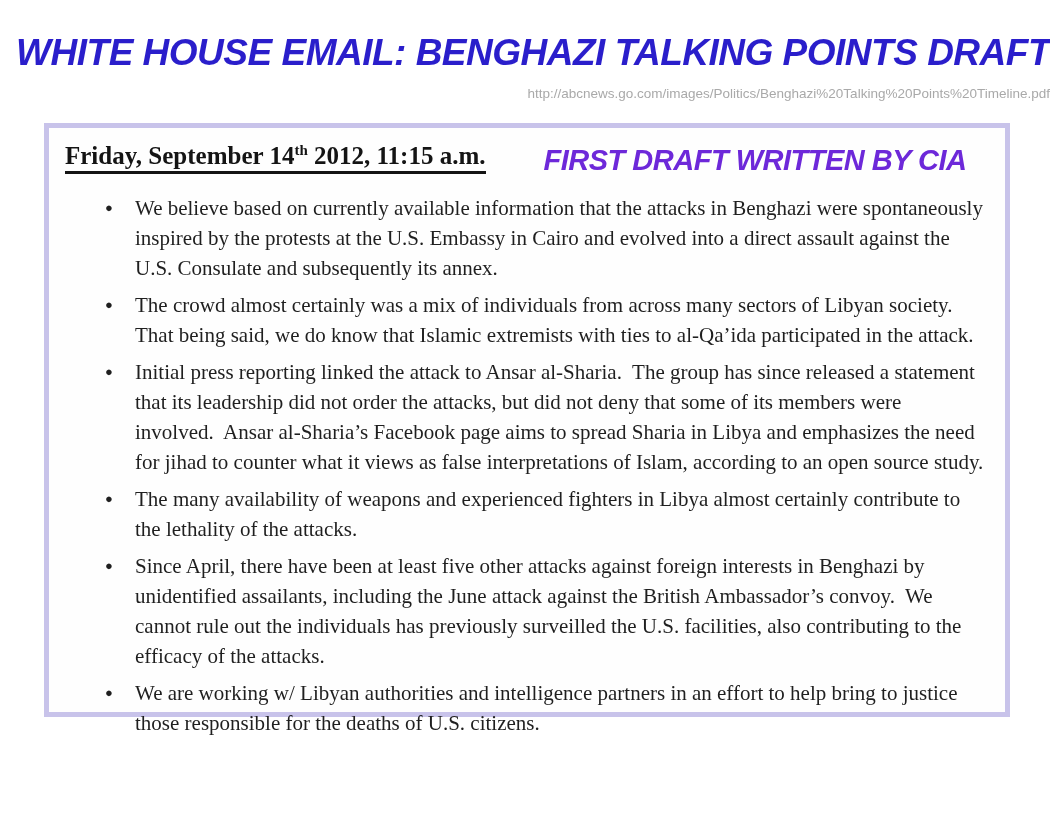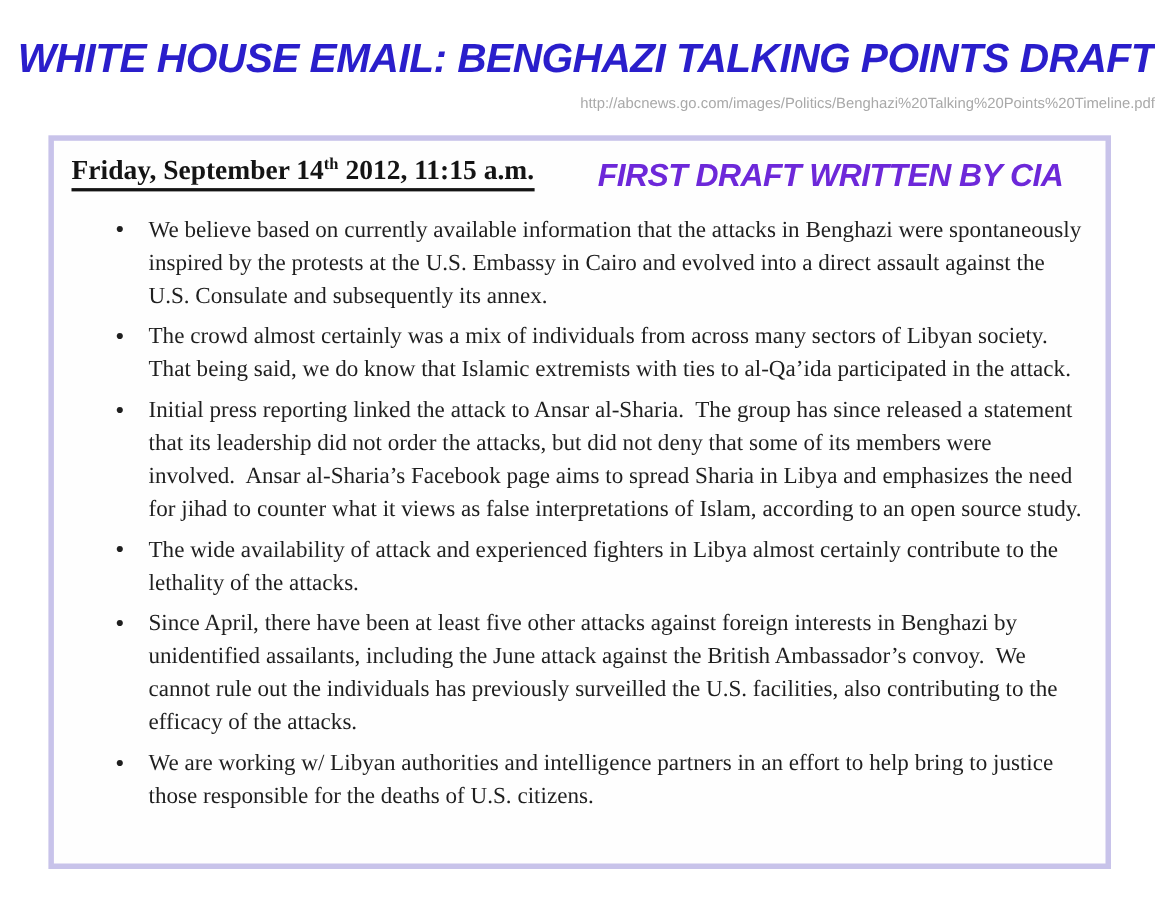--- a/index.html
+++ b/index.html
@@ -29,21 +29,21 @@
     top: 86px; left: 0; right: 0;
     text-align: right;
     font-size: 13.5px;
     color: #a9a9a9;
     white-space: nowrap;
   }
 
   .frame {
     position: absolute;
     left: 44px; top: 123px;
-    width: 966px; height: 667px;
+    width: 966px; height: 594px;
     border: 5px solid #c8c3ea;
     background: #fefefe;
     padding: 14px 20px 0 16px;
   }
 
   .doc-header {
     display: flex;
     align-items: flex-start;
     margin-bottom: 16px;
   }
@@ -125,21 +125,21 @@
     <li class="bullet-item">
       <span class="dot">●</span>
       <span class="bullet-text">The crowd almost certainly was a mix of individuals from across many sectors of Libyan society.  That being said, we do know that Islamic extremists with ties to al-Qa’ida participated in the attack.</span>
     </li>
     <li class="bullet-item">
       <span class="dot">●</span>
       <span class="bullet-text">Initial press reporting linked the attack to Ansar al-Sharia.  The group has since released a statement that its leadership did not order the attacks, but did not deny that some of its members were involved.  Ansar al-Sharia’s Facebook page aims to spread Sharia in Libya and emphasizes the need for jihad to counter what it views as false interpretations of Islam, according to an open source study.</span>
     </li>
     <li class="bullet-item">
       <span class="dot">●</span>
-      <span class="bullet-text">The wide availability of attack and experienced fighters in Libya almost certainly contribute to the lethality of the attacks.</span>
+      <span class="bullet-text">The many availability of weapons and experienced fighters in Libya almost certainly contribute to the lethality of the attacks.</span>
     </li>
     <li class="bullet-item">
       <span class="dot">●</span>
       <span class="bullet-text">Since April, there have been at least five other attacks against foreign interests in Benghazi by unidentified assailants, including the June attack against the British Ambassador’s convoy.  We cannot rule out the individuals has previously surveilled the U.S. facilities, also contributing to the efficacy of the attacks.</span>
     </li>
     <li class="bullet-item">
       <span class="dot">●</span>
       <span class="bullet-text">We are working w/ Libyan authorities and intelligence partners in an effort to help bring to justice those responsible for the deaths of U.S. citizens.</span>
     </li>
   </ul>

